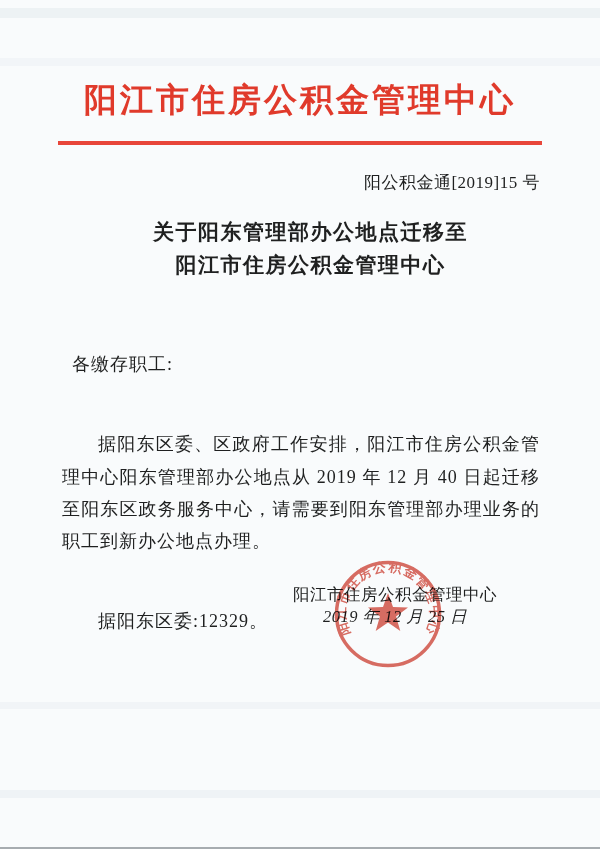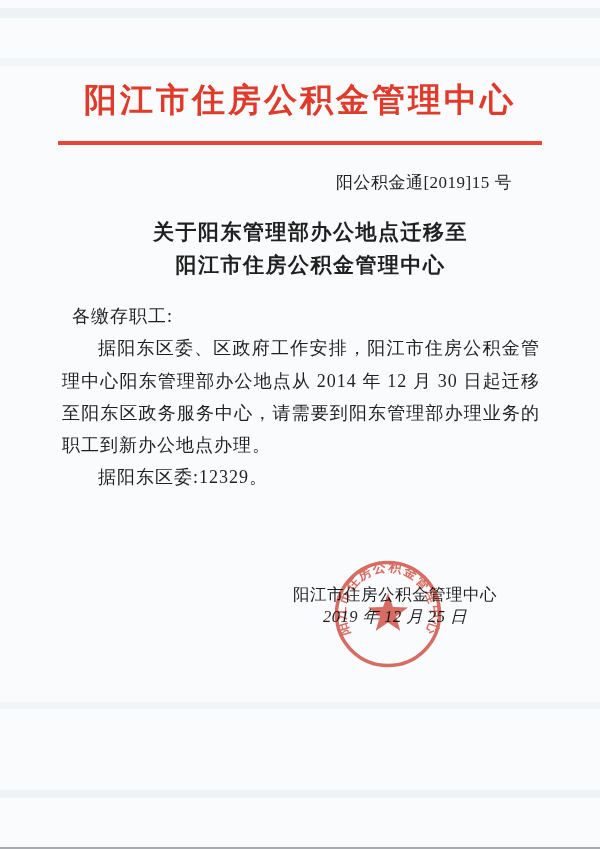--- a/index.html
+++ b/index.html
@@ -30,41 +30,41 @@
     letter-spacing: 3px;
     color: #e03a2b;
     white-space: nowrap;
   }
   .red-rule {
     position: absolute; top: 141px; left: 58px; width: 484px; height: 4px;
     background: #e8463a;
   }
 
   .doc-number {
-    position: absolute; top: 171px; right: 88px;
+    position: absolute; top: 171px; right: 60px;
     font-size: 17px; letter-spacing: .5px;
   }
 
   .notice-title {
     position: absolute; top: 216px; left: 0; width: 100%;
     text-align: center;
     font-size: 21px; font-weight: bold;
     line-height: 33px;
     letter-spacing: 1.5px;
     padding-left: 21px;
   }
 
   .body-text {
     position: absolute; top: 300px; left: 62px; width: 478px;
     font-size: 18px;
     line-height: 32.3px;
     letter-spacing: 1px;
     text-align: justify;
   }
-  .body-text p { text-indent: 2em; }
+  .body-text p { text-indent: 2em; margin-top: 48px; }
   .body-text p.salutation { text-indent: 10px; }
 
   .closing {
     position: absolute; top: 584px; left: 265px; width: 260px;
     text-align: center;
     font-size: 16.5px;
     letter-spacing: .5px;
   }
   .closing .org-line { line-height: 22px; }
   .closing .date-line { line-height: 22px; font-style: italic; }
@@ -99,21 +99,21 @@
 
   <div class="doc-number">阳公积金通[2019]15 号</div>
 
   <div class="notice-title">
     <div>关于阳东管理部办公地点迁移至</div>
     <div>阳江市住房公积金管理中心</div>
   </div>
 
   <div class="body-text">
     <p class="salutation">各缴存职工:</p>
-    <p>据阳东区委、区政府工作安排，阳江市住房公积金管理中心阳东管理部办公地点从 2014 年 12 月 30 日起迁移至阳东区政务服务中心，请需要到阳东管理部办理业务的职工到新办公地点办理。</p>
+    <p>据阳东区委、区政府工作安排，阳江市住房公积金管理中心阳东管理部办公地点从 2019 年 12 月 40 日起迁移至阳东区政务服务中心，请需要到阳东管理部办理业务的职工到新办公地点办理。</p>
     <p>据阳东区委:12329。</p>
   </div>
 
   <div class="closing">
     <div class="org-line">阳江市住房公积金管理中心</div>
     <div class="date-line">2019 年 12 月 25 日</div>
   </div>
 
   <svg class="seal" viewBox="0 0 130 130">
     <circle cx="65" cy="65" r="51.5" fill="none" stroke="#d4493c" stroke-width="3.5"></circle>

